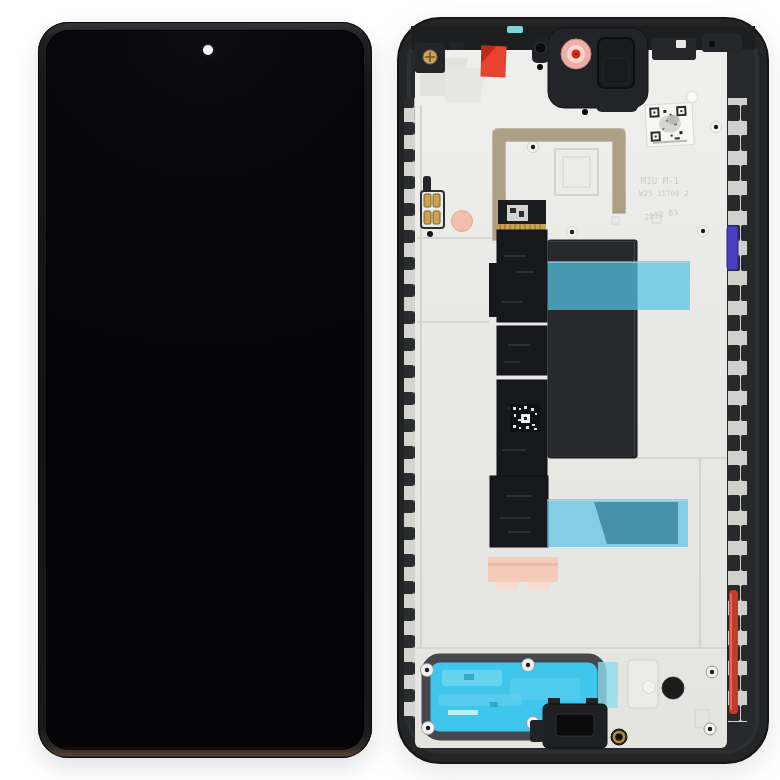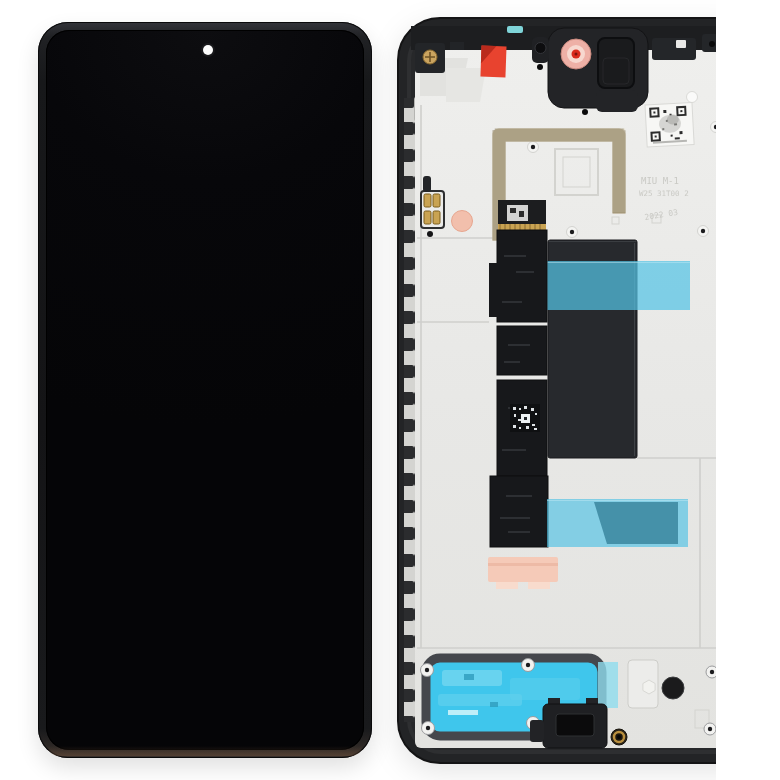--- a/index.html
+++ b/index.html
@@ -1,16 +1,16 @@
 <!DOCTYPE html>
 <html style="--bg: #ffffff; --frame-dark: #232426; --screen-black: #070708; --plate: #e9e9e7; --plate-line: #cfcfcc; --cyan-tape: #54c3e4; --speaker-cyan: #3fc6ec; --flex-black: #17181b; --battery-dark: #27292d; --gold: #c9a352; --antenna-gold: #b3a383; --pink-pad: #f5cab8; --camera-pink: #eeb0a6; --camera-red: #da291c; --red-sticker: #e8432f; --red-strip: #c63b27; --purple-strip: #4c3fc4; --teal-strip: #7fd4d8;"><head>
 <meta charset="utf-8">
 <style>
   html,body{margin:0;padding:0;}
-  .stage{position:relative;width:716px;height:780px;background:var(--bg,#fff);overflow:hidden;
+  .stage{position:relative;width:780px;height:780px;background:var(--bg,#fff);overflow:hidden;
          font-family:"DejaVu Sans",sans-serif;}
   
   .phone-front{position:absolute;left:38px;top:22px;width:334px;height:736px;border-radius:30px;
     background:linear-gradient(180deg,#34353a 0%,#202124 2%,#17181a 8%,#141416 55%,#191a1c 96%,#3a312c 100%);
     box-shadow:0 10px 22px rgba(0,0,0,.12), inset 0 0 0 1px #0b0b0c;}
   .phone-front .screen{position:absolute;left:8px;top:8px;right:8px;bottom:8px;border-radius:23px;
     background:radial-gradient(140% 55% at 50% 0%,#0d0d10 0%,#07070a 38%,#050507 100%);
     box-shadow:inset 0 0 0 1px #000;}
   .phone-front .cam-dot{position:absolute;left:165px;top:23px;width:10px;height:10px;border-radius:50%;
     background:#fcfcfc;box-shadow:0 0 0 2px rgba(255,255,255,.05);}

